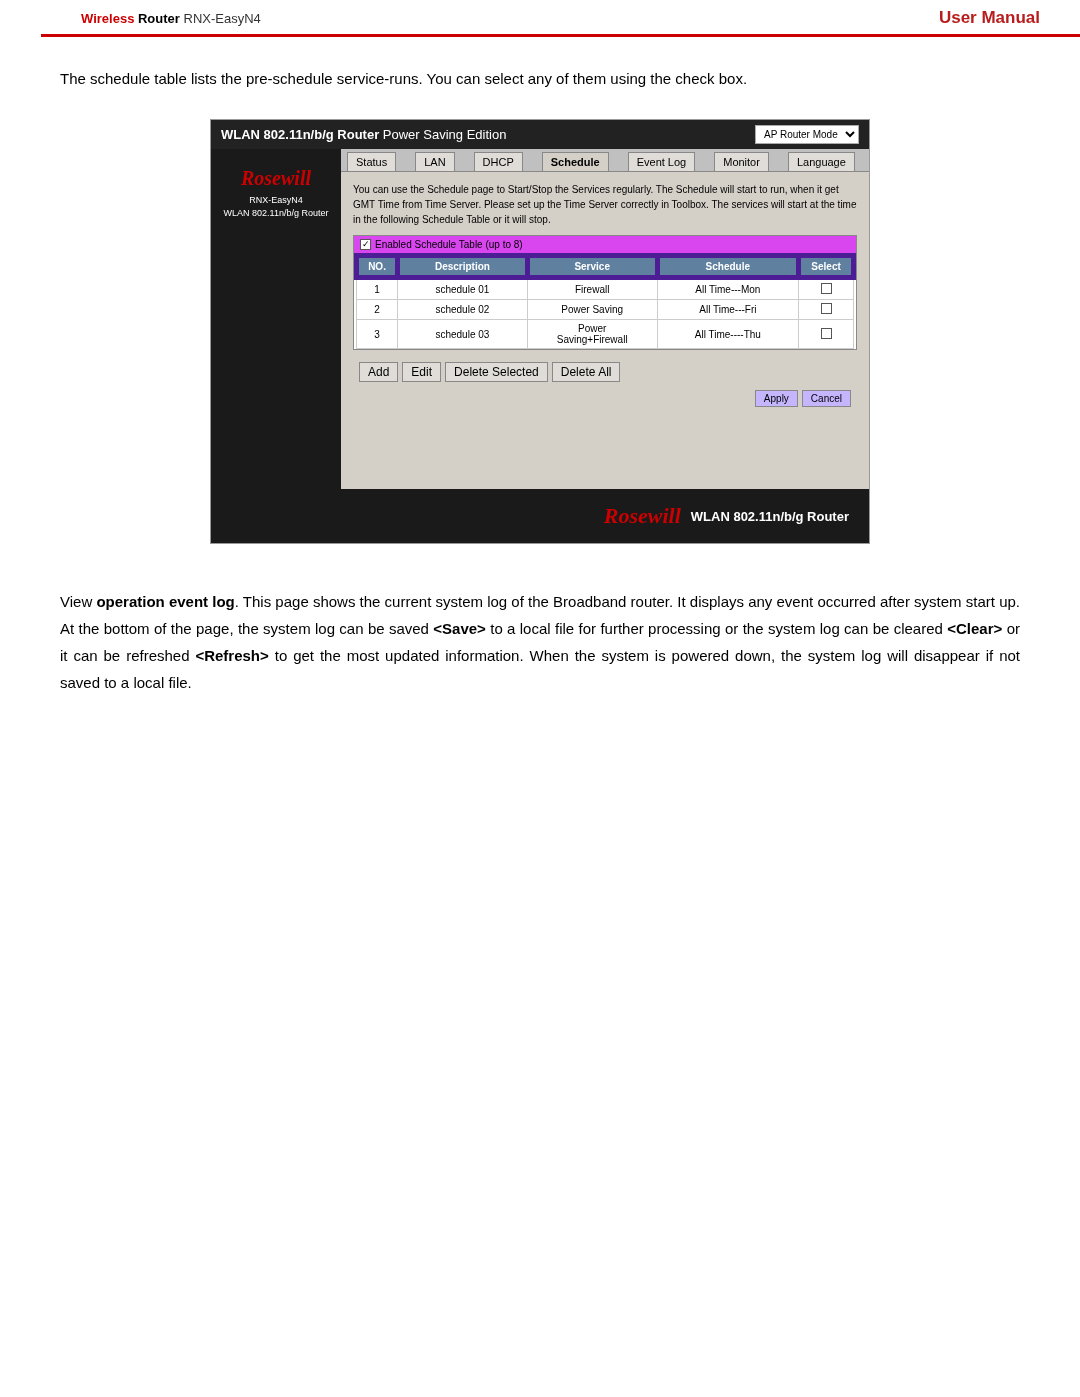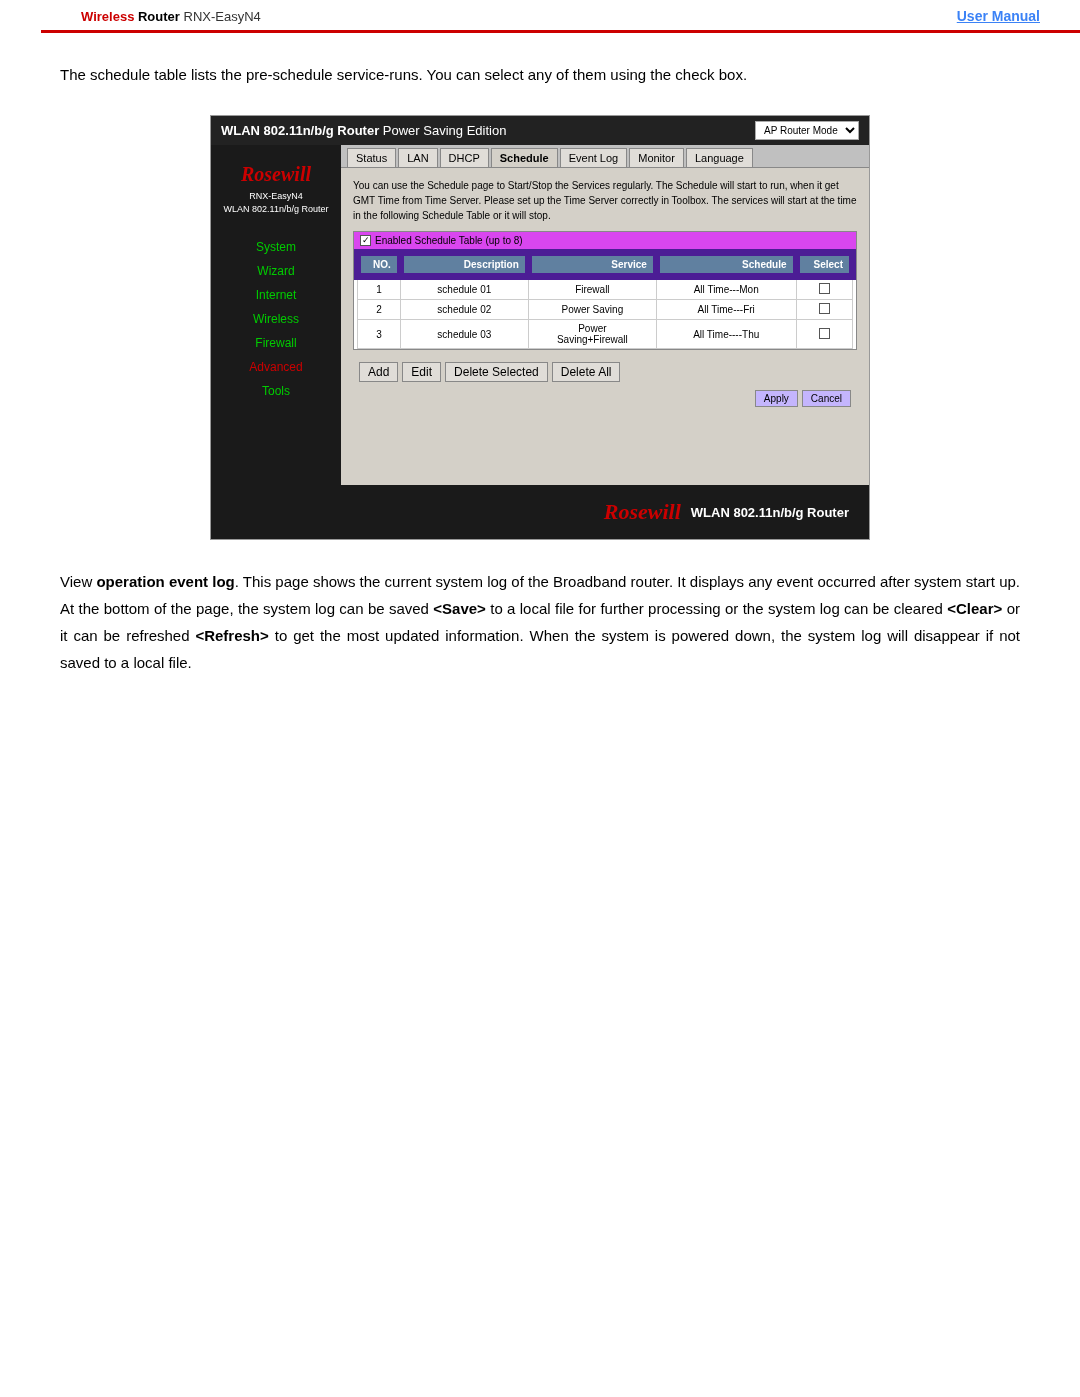--- a/index.html
+++ b/index.html
@@ -27,44 +27,43 @@
     }
     .header-left span.wireless {
       color: #cc0000;
       font-weight: bold;
     }
     .header-left span.router {
       font-weight: bold;
       color: #000;
     }
     .header-right {
-      font-size: 14px;
-      font-weight: bold;
-      color: #3b82f6;
-      text-decoration: underline;
+      font-size: 17px;
+      font-weight: bold;
+      color: #b91c1c;
     }
 
     
     .page-body {
       padding: 30px 60px 30px 60px;
     }
 
     .intro-text {
       font-size: 15px;
       line-height: 1.6;
       margin-bottom: 28px;
       color: #000;
     }
 
     
     .router-ui {
       border: 1px solid #999;
       background: #e8e8e8;
       width: 660px;
-      margin: 0 auto 28px auto;
+      margin: 0 auto 44px auto;
       font-size: 11px;
     }
 
     .router-ui-header {
       background: #222;
       color: #fff;
       padding: 5px 10px;
       display: flex;
       justify-content: space-between;
       align-items: center;
@@ -138,21 +137,21 @@
       flex: 1;
       background: #d4d0c8;
       padding: 0;
     }
 
     .router-nav-tabs {
       background: #c0c0c0;
       display: flex;
       border-bottom: 1px solid #888;
       padding: 3px 6px 0;
-      gap: 2px;
+      gap: 19px;
     }
     .nav-tab {
       background: #e0ddd8;
       border: 1px solid #888;
       border-bottom: none;
       padding: 3px 8px;
       font-size: 11px;
       cursor: pointer;
       color: #000;
     }
@@ -189,22 +188,22 @@
 
     .schedule-table {
       width: 100%;
       border-collapse: collapse;
       font-size: 10px;
     }
     .schedule-table th {
       background: #6080a0;
       color: #fff;
       padding: 3px 6px;
-      border: 7px solid #4c1d95;
-      text-align: right;
+      border: 5px solid #4c1d95;
+      text-align: center;
     }
     .schedule-table td {
       padding: 3px 6px;
       border: 1px solid #ccc;
       text-align: center;
       background: #fff;
     }
     .schedule-table .no-col { width: 30px; }
     .schedule-table .desc-col { width: 110px; }
     .schedule-table .service-col { width: 110px; }
@@ -331,29 +330,20 @@
 
     <div class="router-ui-body">
 
       <div class="router-sidebar">
         <div class="router-logo">
           <div class="rosewill-logo">Rosewill</div>
           <div class="router-model">
             <div>RNX-EasyN4</div>
             <div>WLAN 802.11n/b/g Router</div>
           </div>
-        </div>
-        <div class="sidebar-nav">
-          <a class="sidebar-item green">System</a>
-          <a class="sidebar-item green">Wizard</a>
-          <a class="sidebar-item green">Internet</a>
-          <a class="sidebar-item green">Wireless</a>
-          <a class="sidebar-item green">Firewall</a>
-          <a class="sidebar-item red-item">Advanced</a>
-          <a class="sidebar-item green">Tools</a>
         </div>
       </div>
 
       <div class="router-main">
 
         <div class="router-nav-tabs">
           <div class="nav-tab">Status</div>
           <div class="nav-tab">LAN</div>
           <div class="nav-tab">DHCP</div>
           <div class="nav-tab active">Schedule</div>

